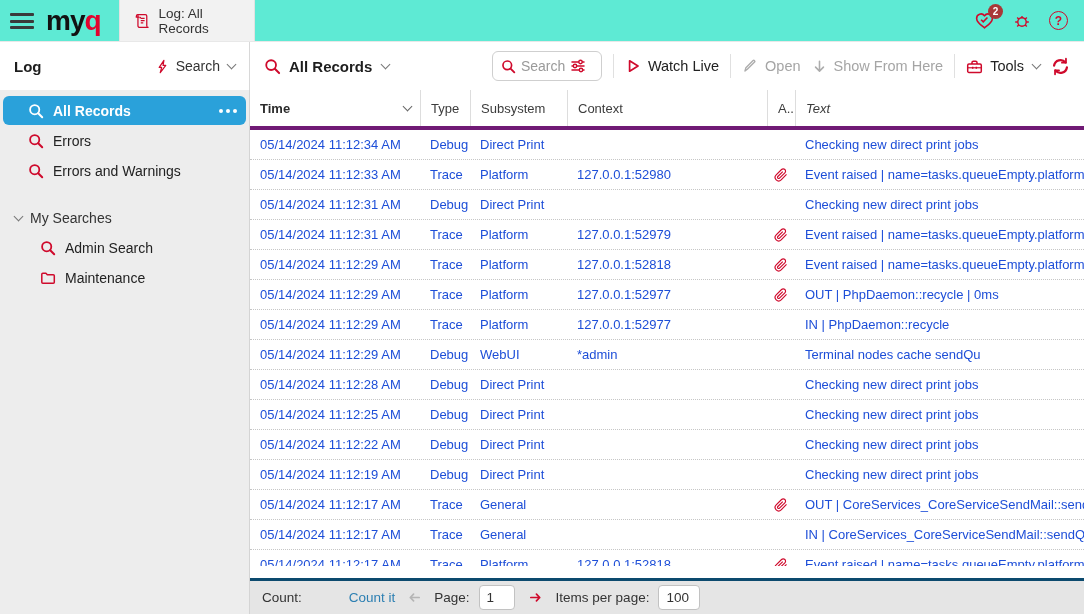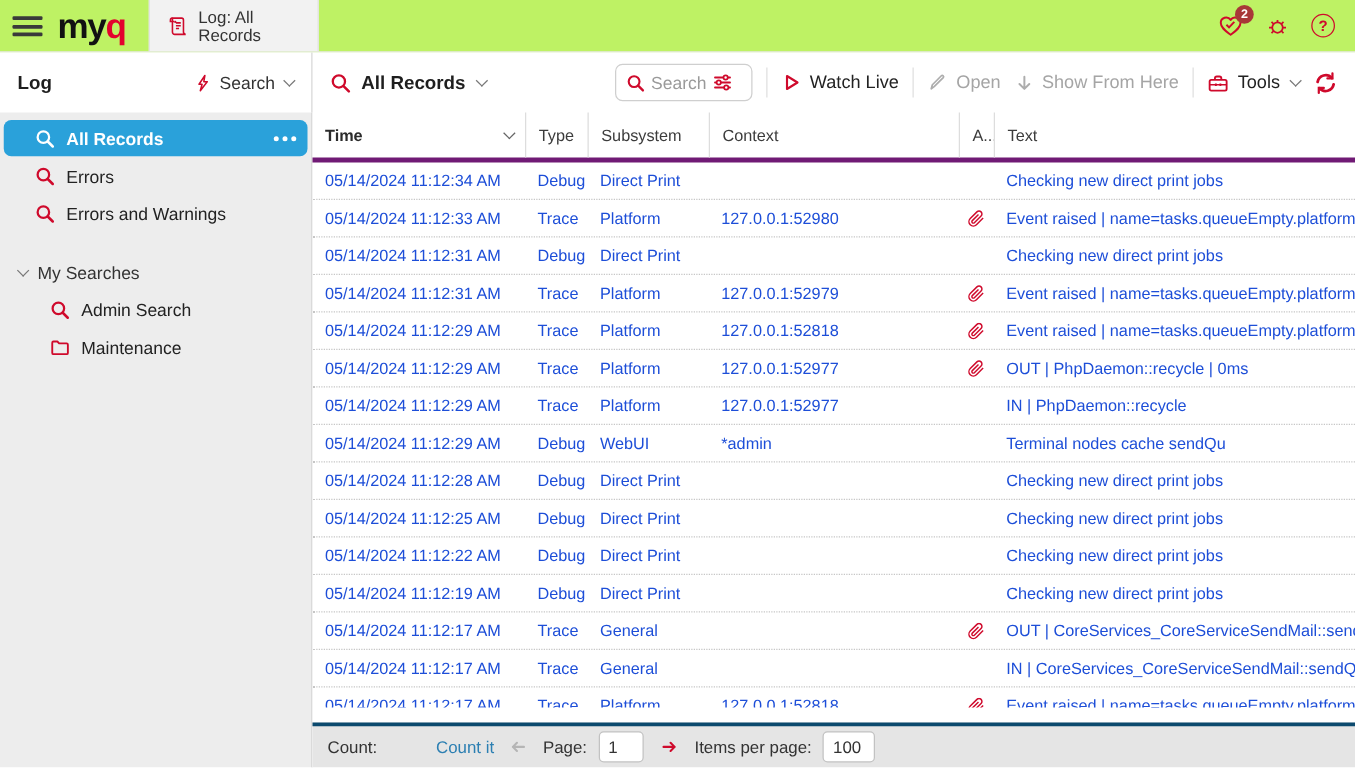--- a/index.html
+++ b/index.html
@@ -1,21 +1,21 @@
 <!DOCTYPE html>
 <html><head>
 <meta charset="utf-8">
 <style>
   * { margin:0; padding:0; box-sizing:border-box; }
   html,body { width:1084px; height:614px; overflow:hidden; background:#fff;
               font-family:"Liberation Sans","DejaVu Sans",sans-serif; }
   .app { width:1084px; height:614px; display:flex; flex-direction:column; }
 
   
-  .topbar { height:42px; display:flex; align-items:stretch; background:#bef264;
+  .topbar { height:42px; display:flex; align-items:stretch; background:#5eead4;
             border-bottom:1px solid #e8e8e8; flex:none; }
   .hamburger { width:24px; margin:13px 0 0 10px; cursor:pointer; height:16px;
                display:flex; flex-direction:column; justify-content:space-between; }
   .hamburger span { display:block; height:3px; background:#3a3a3a; border-radius:1px; }
   .logo { display:flex; align-items:center; padding:0 18px 0 12px;
           font-size:28px; font-weight:800; letter-spacing:-1px; line-height:1; }
   .logo-my { color:#121212; }
   .logo-q  { color:#e3032e; }
   .tab { display:flex; align-items:center; gap:8px; padding:0 13px; width:136px;
          background:#f2f2f2; border-left:1px solid #e2e2e2; border-right:1px solid #e2e2e2;
@@ -74,21 +74,21 @@
   .thead { height:40px; flex:none; display:flex; align-items:stretch; font-size:13px;
            color:#3c3c3c; border-bottom:4px solid #701a75; }
   .hc { display:flex; align-items:center; padding-left:10px; white-space:nowrap; overflow:hidden; }
   .hc + .hc { border-left:1px solid #ddd; }
   .hc-time { width:170px; font-weight:700; color:#2b2b2b; }
   .hc-time .chev { margin-left:auto; margin-right:9px; border-color:#666; }
   .hc-type { width:50px; }
   .hc-sub  { width:97px; }
   .hc-ctx  { width:200px; }
   .hc-att  { width:28px; }
-  .hc-text { flex:1; }
+  .hc-text { flex:1;font-style:italic; }
 
   .rows { height:436px; overflow:hidden; flex:none; }
   .trow { height:30px; display:flex; align-items:center; border-bottom:1px dotted #c6c6c6;
           font-size:13px; color:#1d4ed8; cursor:default; }
   .c { padding-left:10px; white-space:nowrap; overflow:hidden; flex:none; }
   .c-time { width:170px; }
   .c-type { width:50px; }
   .c-sub  { width:97px; }
   .c-ctx  { width:200px; }
   .c-att  { width:28px; padding-left:0; display:flex; justify-content:center; color:#cf0a2c; }

